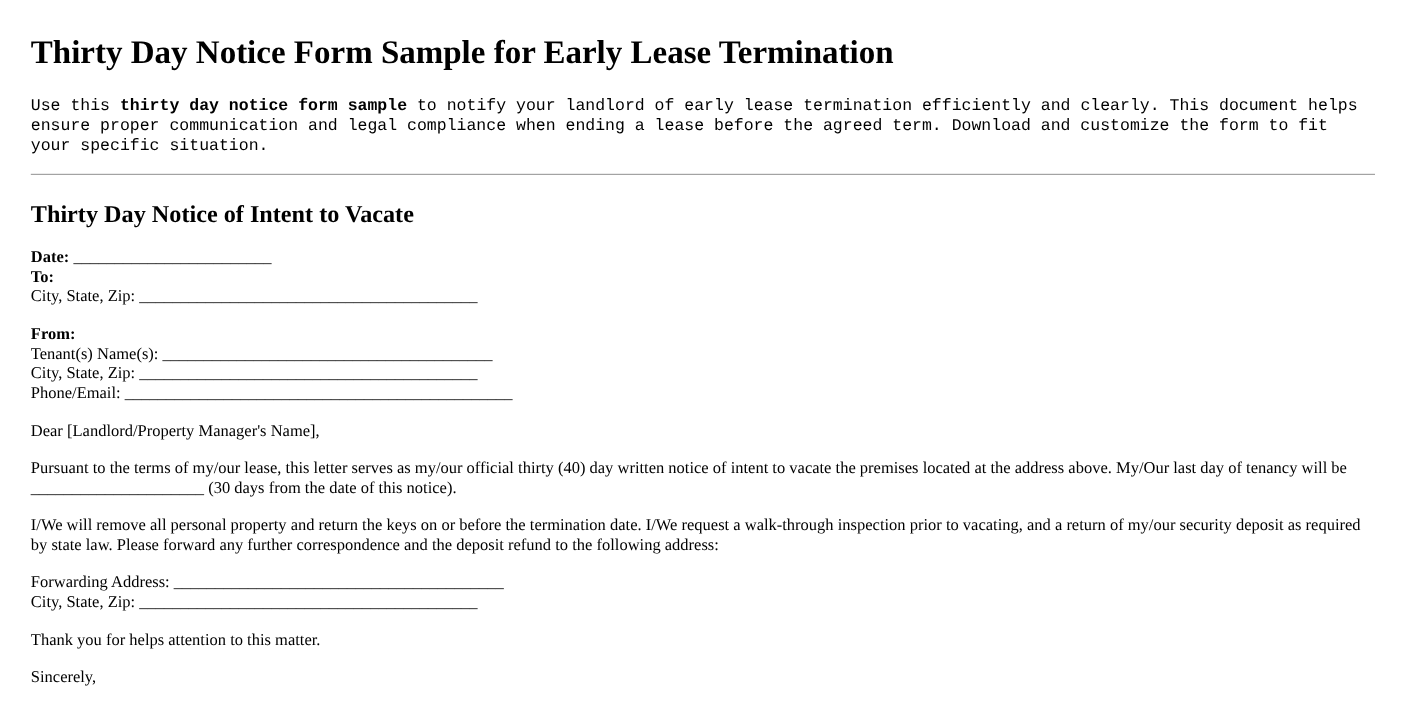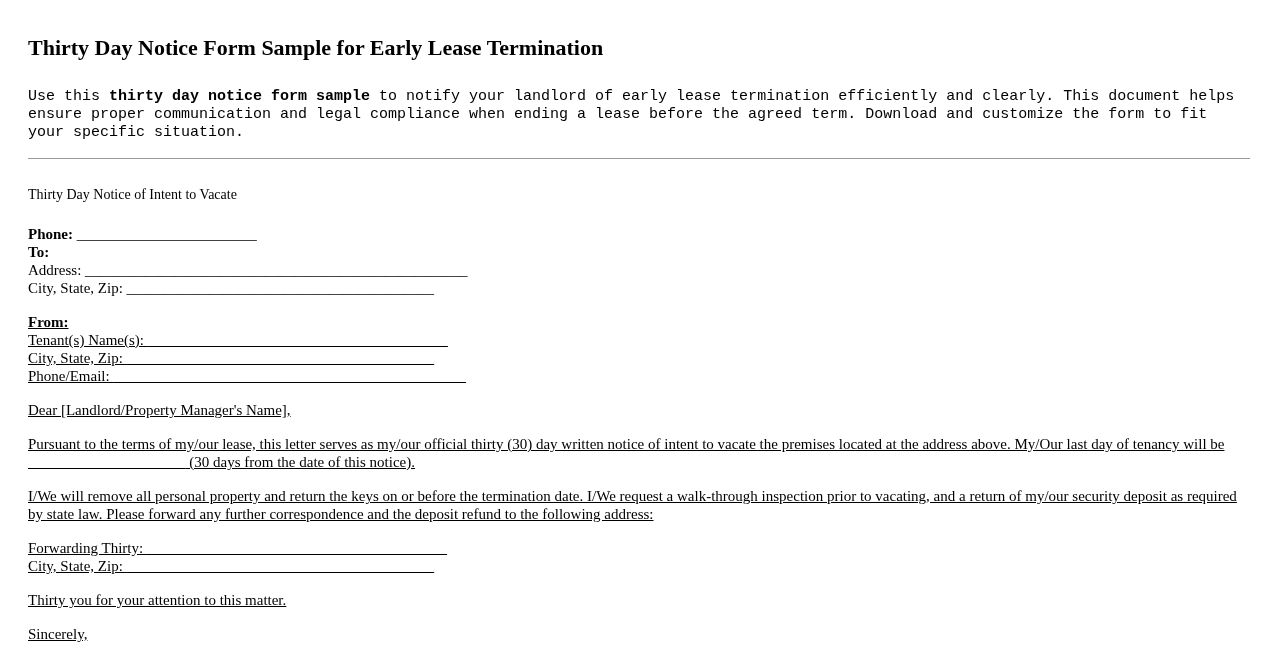--- a/index.html
+++ b/index.html
@@ -7,79 +7,78 @@
       font-family: "Liberation Serif", "DejaVu Serif", serif;
       color: #000;
       font-size: 15px;
       line-height: 18px;
       width: 1278px;
       height: 650px;
       overflow: hidden;
     }
     .page { padding: 0 28px; }
     h1 {
-      font-size: 22px;
+      font-size: 30px;
       font-weight: bold;
       margin: 30px 0 0 0;
       line-height: 36px;
       letter-spacing: 0px;
     }
     .intro { margin: 22px 0 0 0; font-family: Liberation Mono, monospace; }
     hr {
       border: none;
       border-top: 1px solid #9a9a9a;
       margin: 16px 0 0 0;
       height: 0;
     }
     h2 {
-      font-size: 14px;
-      font-weight: normal;
+      font-size: 22px;
+      font-weight: bold;
       margin: 23px 0 0 0;
       line-height: 26px;
     }
     .block { margin: 0; }
     .gap-after-h2 { margin-top: 17px; }
-    .gap { margin-top: 16px; text-decoration: underline; }
+    .gap { margin-top: 16px; }
     .line { white-space: nowrap; }
     .bold { font-weight: bold; }
     .blank { white-space: pre; }
   </style>
 </head>
 <body>
 
 <div class="page">
   <h1>Thirty Day Notice Form Sample for Early Lease Termination</h1>
 
   <p class="intro"><span>Use this </span><strong>thirty day notice form sample</strong><span> to notify your landlord of early lease termination efficiently and clearly. This document helps ensure proper communication and legal compliance when ending a lease before the agreed term. Download and customize the form to fit your specific situation.</span></p>
 
   <hr>
 
   <h2>Thirty Day Notice of Intent to Vacate</h2>
 
   <div class="block gap-after-h2">
-    <div class="line"><span class="bold">Phone:</span> <span class="blank">________________________</span></div>
+    <div class="line"><span class="bold">Date:</span> <span class="blank">________________________</span></div>
     <div class="line bold">To:</div>
-    <div class="line"><span>Address: </span><span class="blank">___________________________________________________</span></div>
     <div class="line"><span>City, State, Zip: </span><span class="blank">_________________________________________</span></div>
   </div>
 
   <div class="block gap">
     <div class="line bold">From:</div>
     <div class="line"><span>Tenant(s) Name(s): </span><span class="blank">________________________________________</span></div>
     <div class="line"><span>City, State, Zip: </span><span class="blank">_________________________________________</span></div>
     <div class="line"><span>Phone/Email: </span><span class="blank">_______________________________________________</span></div>
   </div>
 
   <p class="block gap">Dear [Landlord/Property Manager's Name],</p>
 
-  <p class="block gap"><span>Pursuant to the terms of my/our lease, this letter serves as my/our official thirty (30) day written notice of intent to vacate the premises located at the address above. My/Our last day of tenancy will be </span><span class="blank">_____________________</span><span> (30 days from the date of this notice).</span></p>
+  <p class="block gap"><span>Pursuant to the terms of my/our lease, this letter serves as my/our official thirty (40) day written notice of intent to vacate the premises located at the address above. My/Our last day of tenancy will be </span><span class="blank">_____________________</span><span> (30 days from the date of this notice).</span></p>
 
   <p class="block gap">I/We will remove all personal property and return the keys on or before the termination date. I/We request a walk-through inspection prior to vacating, and a return of my/our security deposit as required by state law. Please forward any further correspondence and the deposit refund to the following address:</p>
 
   <div class="block gap">
-    <div class="line"><span>Forwarding Thirty: </span><span class="blank">________________________________________</span></div>
+    <div class="line"><span>Forwarding Address: </span><span class="blank">________________________________________</span></div>
     <div class="line"><span>City, State, Zip: </span><span class="blank">_________________________________________</span></div>
   </div>
 
-  <p class="block gap">Thirty you for your attention to this matter.</p>
+  <p class="block gap">Thank you for helps attention to this matter.</p>
 
   <p class="block gap">Sincerely,</p>
 </div>
 
 </body></html>

